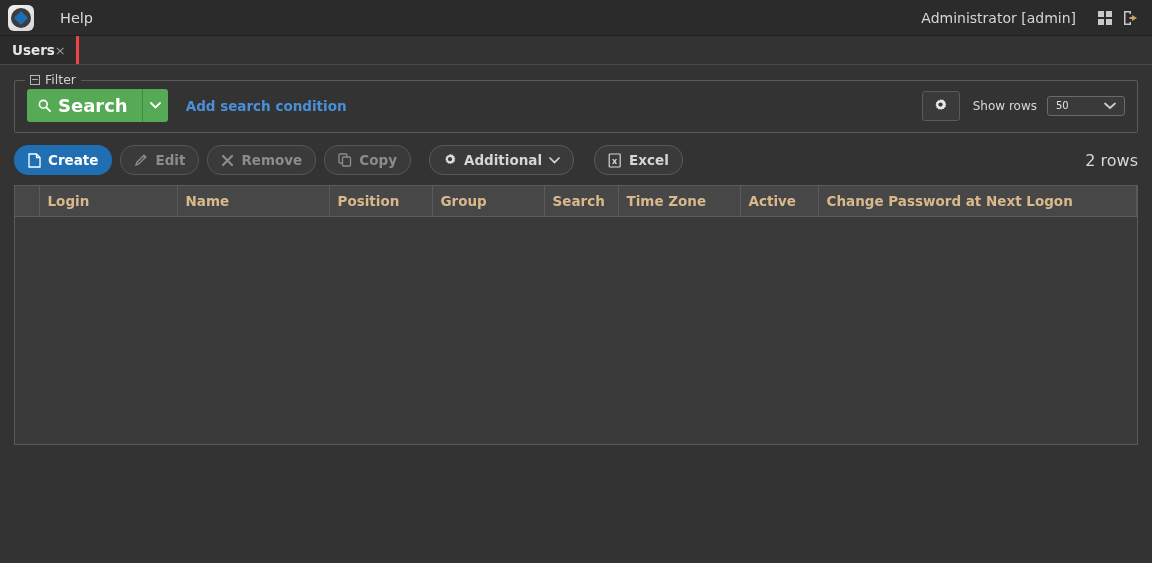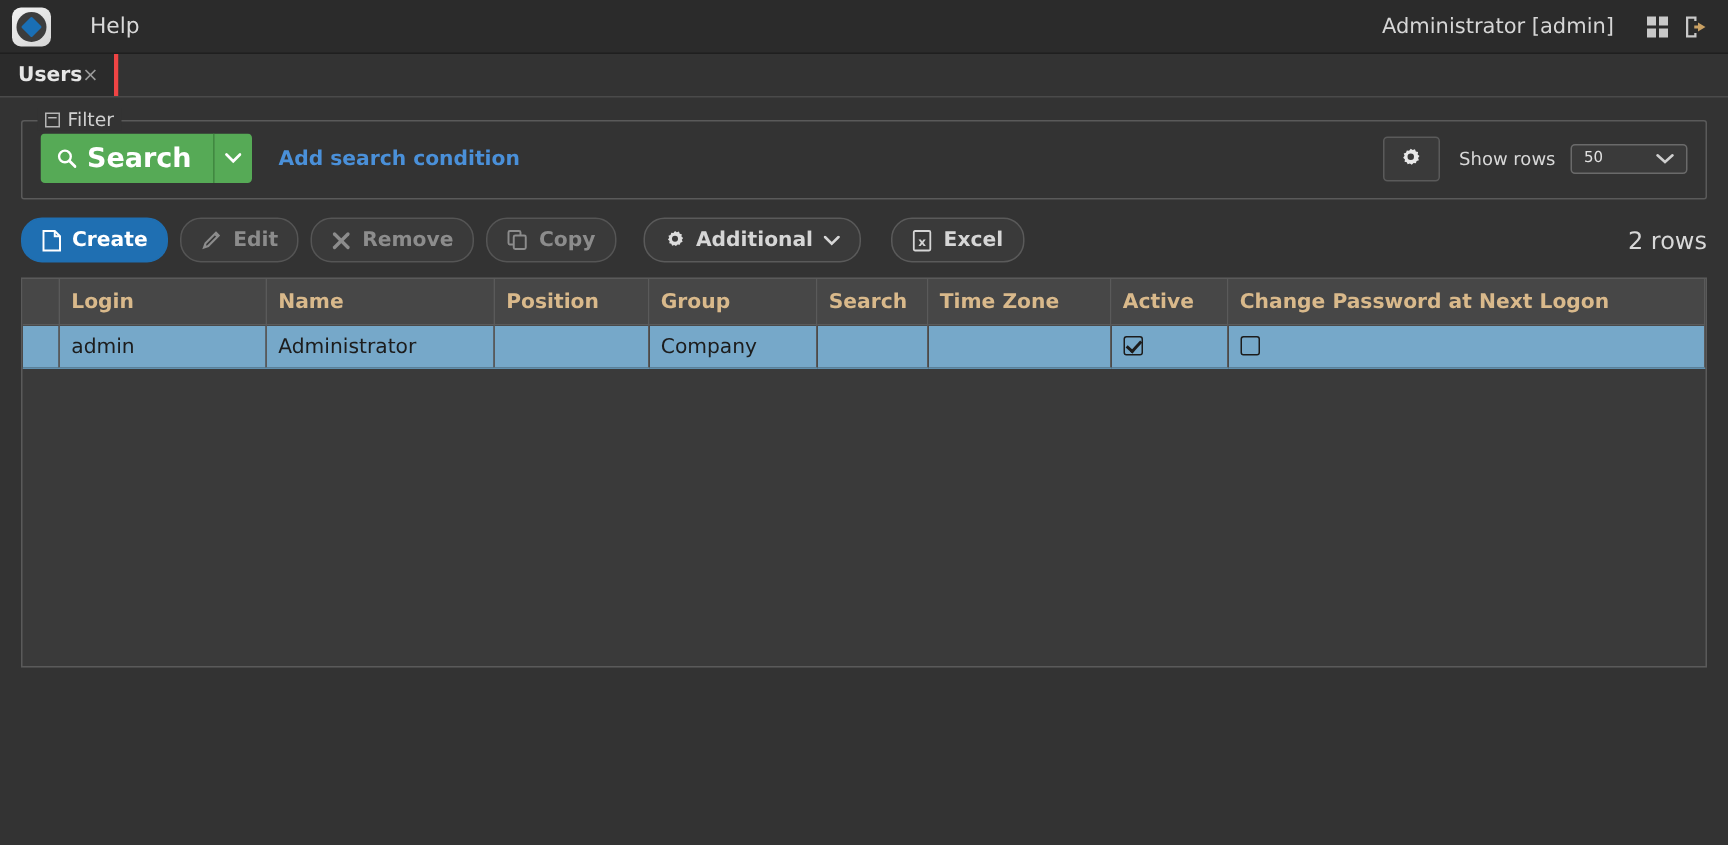--- a/index.html
+++ b/index.html
@@ -419,26 +419,15 @@
         <th>Name</th>
         <th>Position</th>
         <th>Group</th>
         <th>Search</th>
         <th>Time Zone</th>
         <th>Active</th>
         <th>Change Password at Next Logon</th>
       </tr>
     </thead>
     <tbody>
-      <tr class="selected">
-        <td class="rowhdr"></td>
-        <td>admin</td>
-        <td>Administrator</td>
-        <td></td>
-        <td>Company</td>
-        <td></td>
-        <td></td>
-        <td><span class="cbox checked"></span></td>
-        <td><span class="cbox"></span></td>
-      </tr>
     </tbody>
   </table>
 </div>
 
 </body></html>

